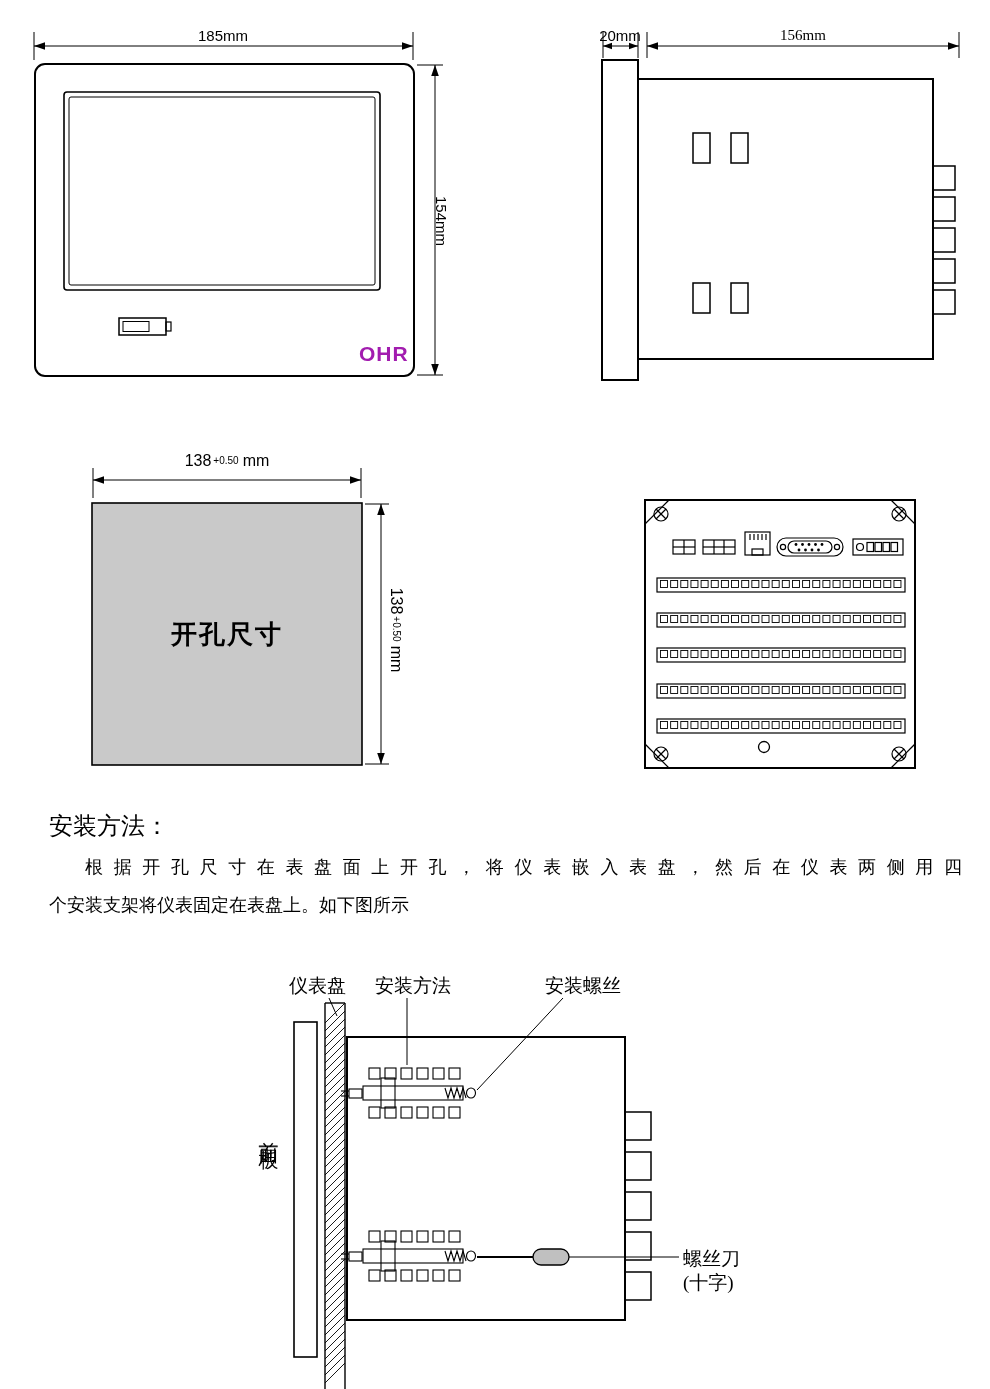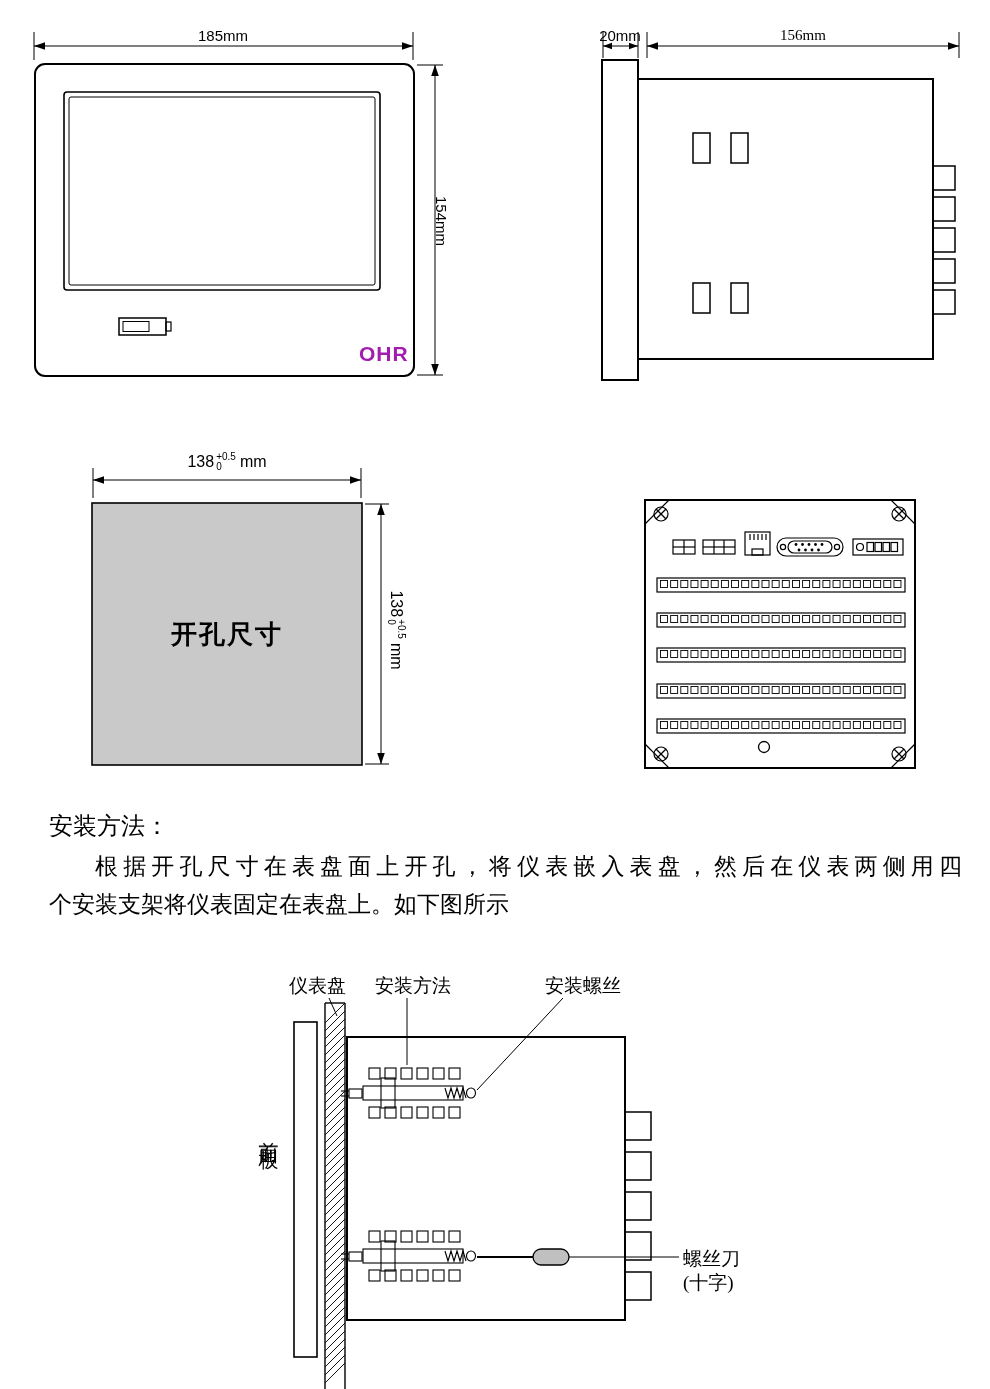--- a/index.html
+++ b/index.html
@@ -3,27 +3,27 @@
 <meta charset="utf-8">
 <style>
   html,body{margin:0;padding:0;background:#ffffff;}
   .canvas{position:relative;width:990px;height:1389px;background:#ffffff;overflow:hidden;
           font-family:"Liberation Serif","DejaVu Serif",serif;color:#000;margin-left:7px;}
   svg{position:absolute;left:0;top:0;}
   .dlbl{position:absolute;font-family:"Liberation Sans","DejaVu Sans",sans-serif;font-size:15px;white-space:nowrap;}
   .ctr{text-align:center;}
   .rot90{transform:rotate(90deg);transform-origin:50% 50%;}
   .tol{display:flex;align-items:center;justify-content:center;font-size:16px;}
-  .tstack{display:inline-flex;flex-direction:column;font-size:10px;line-height:10px;margin:0 1px 0 2px;text-align:left;}
+  .tstack{display:inline-flex;font-size:10px;line-height:10px;margin:0 1px 0 2px;text-align:left;}
   .tunit{margin-left:3px;}
   .logo{position:absolute;font-family:"Liberation Sans","DejaVu Sans",sans-serif;font-weight:800;
         font-size:21px;letter-spacing:1px;color:#a21caf;}
   .cutout-title{position:absolute;font-size:26px;font-weight:bold;letter-spacing:2px;}
   .sec-title{position:absolute;font-size:24px;}
-  .para{position:absolute;font-size:23px;line-height:30px;}
+  .para{position:absolute;font-size:18px;line-height:30px;}
   .just{text-indent:2em;text-align:justify;text-align-last:justify;}
   .fig-lbl{position:absolute;font-size:19px;}
   .vtext{position:absolute;writing-mode:vertical-rl;text-orientation:upright;font-size:20px;letter-spacing:4px;}
 </style>
 </head>
 <body>
 
 <div class="canvas">
 
 <svg id="drawing" width="990" height="1389" viewBox="0 0 990 1389">

